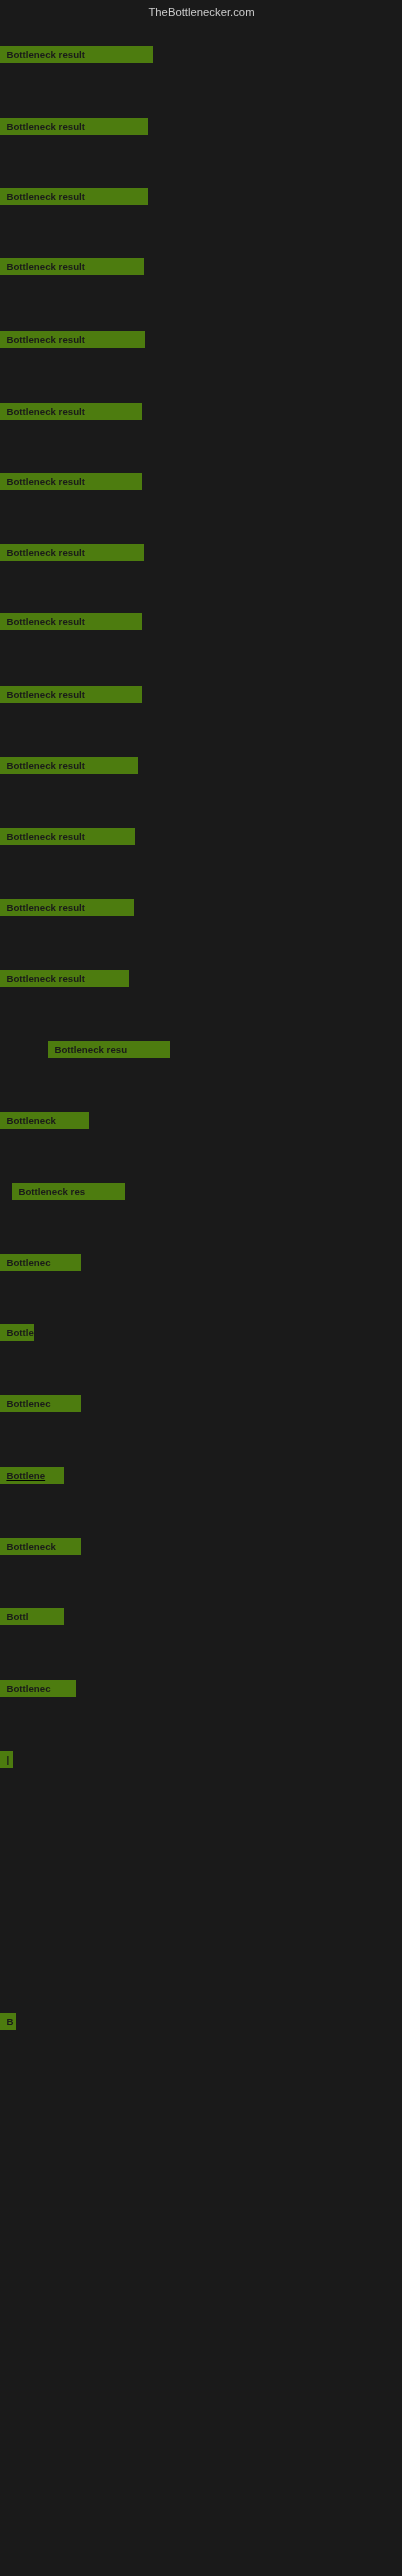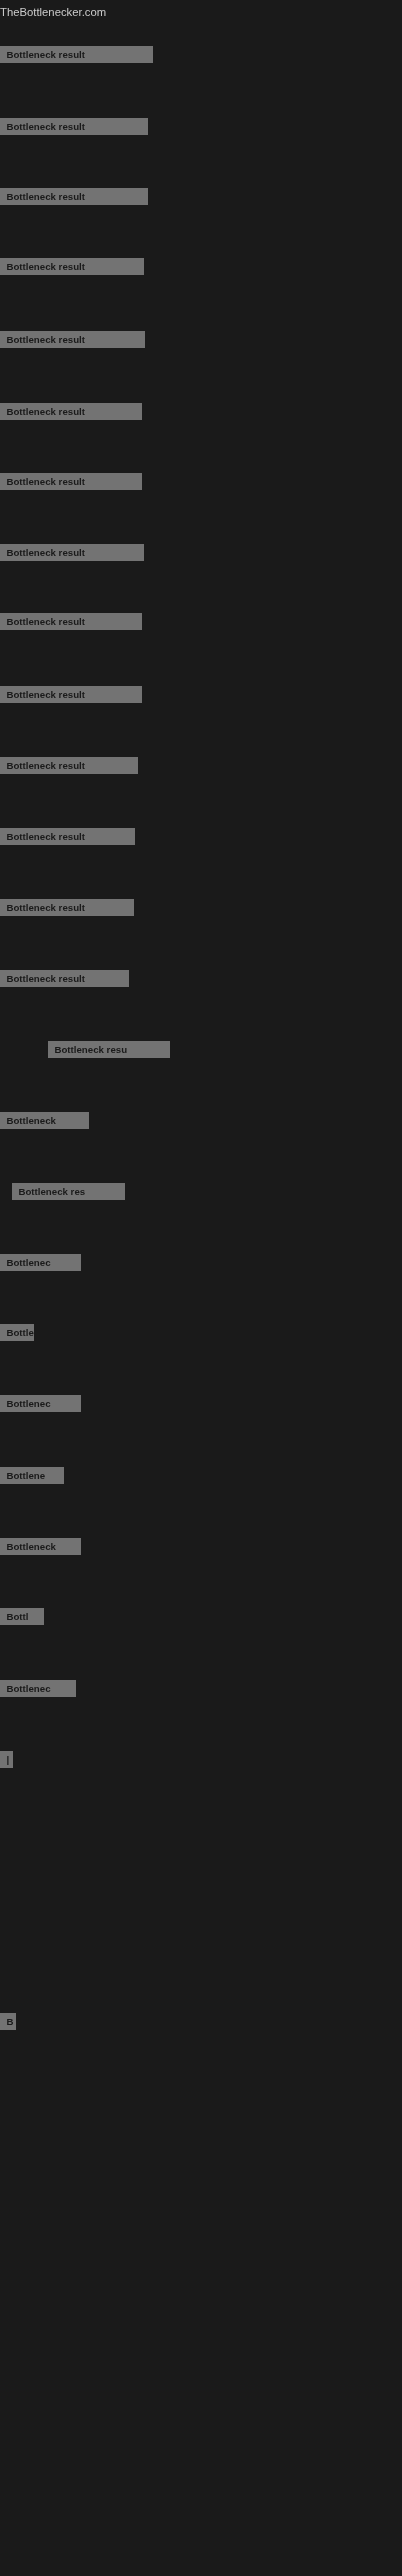--- a/index.html
+++ b/index.html
@@ -10,34 +10,35 @@
 
     body {
       width: 403px;
       min-height: 2576px;
       background-color: #1a1a1a;
       font-family: Arial, sans-serif;
       position: relative;
     }
 
     .site-header {
+      text-align: center;
       padding: 6.4px 0 3.2px 0;
       color: #cccccc;
       font-size: 11.3px;
     }
 
     .bar-container {
       position: absolute;
       left: 0;
       display: flex;
       align-items: center;
     }
 
     .bar-label {
-      background-color: #737373;
+      background-color: #4d7c0f;
       color: #1a1a1a;
       font-size: 9.7px;
       font-weight: bold;
       padding: 3.2px 6.4px;
       white-space: nowrap;
       overflow: hidden;
     }
   </style>
 </head>
 <body>
@@ -99,28 +100,28 @@
   </div>
 <div class="bar-container" style="top: 1254px;">
     <div class="bar-label" style="width: 81px;">Bottlenec</div>
   </div>
 <div class="bar-container" style="top: 1324px;">
     <div class="bar-label" style="width: 34px;">Bottle</div>
   </div>
 <div class="bar-container" style="top: 1395px;">
     <div class="bar-label" style="width: 81px;">Bottlenec</div>
   </div>
-<div class="bar-container" style="top: 1467px;">
+<div class="bar-container" style="top: 1467px; text-decoration: underline;">
     <div class="bar-label" style="width: 64px;">Bottlene</div>
   </div>
 <div class="bar-container" style="top: 1538px;">
     <div class="bar-label" style="width: 81px;">Bottleneck</div>
   </div>
 <div class="bar-container" style="top: 1608px;">
-    <div class="bar-label" style="width: 44px;">Bottl</div>
+    <div class="bar-label" style="width: 64px;">Bottl</div>
   </div>
 <div class="bar-container" style="top: 1680px;">
     <div class="bar-label" style="width: 76px;">Bottlenec</div>
   </div>
 <div class="bar-container" style="top: 1751px;">
     <div class="bar-label" style="width: 8px;">|</div>
   </div>
 <div class="bar-container" style="top: 2013px;">
     <div class="bar-label" style="width: 16px;">B</div>
   </div>

